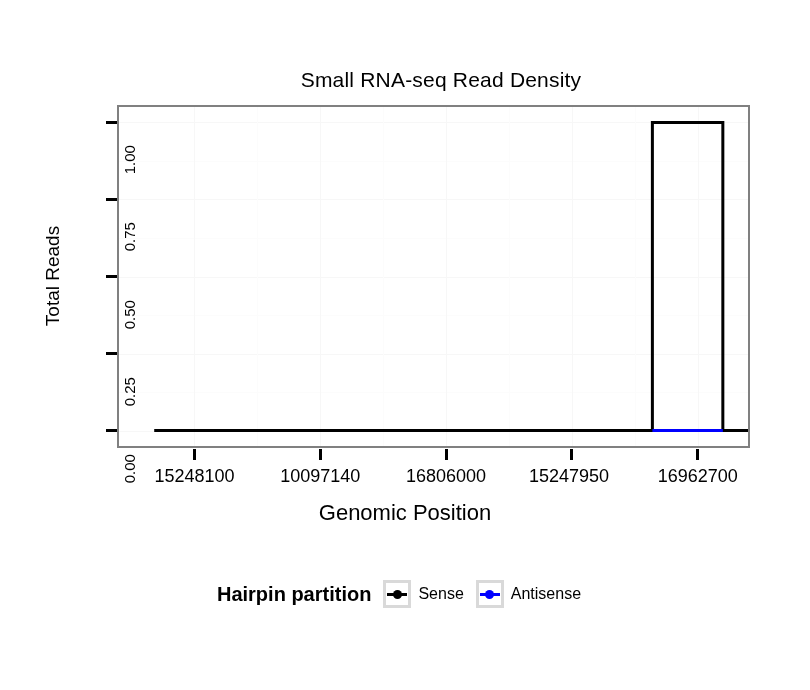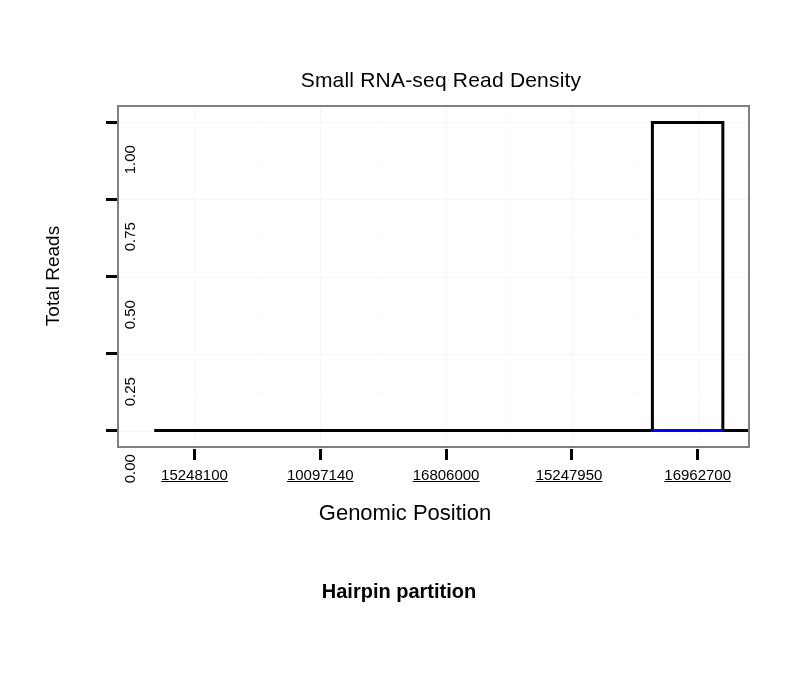--- a/index.html
+++ b/index.html
@@ -80,25 +80,24 @@
     position: absolute;
     font-size: 15px;
     color: #000;
     white-space: nowrap;
     transform-origin: 100% 50%;
     transform: rotate(-90deg) translate(-50%, 0);
     text-align: center;
   }
   .ticklabel-x {
     position: absolute;
-    font-size: 15px;
+    font-size: 18px;
     color: #000;
     white-space: nowrap;
     transform: translateX(-50%);
-    text-decoration: underline;
   }
 
   
   #axis-title-y {
     position: absolute;
     left: 42px;
     top: 276px;
     font-size: 19px;
     white-space: nowrap;
     transform-origin: 0 0;
@@ -228,14 +227,28 @@
     <div class="tick-x" style="left: 696.18px; top: 449px;"></div>
     <div class="ticklabel-x" style="left: 697.68px; top: 466px;">16962700</div>
   </div>
 
 <div id="axis-title-y">Total Reads</div>
 <div id="axis-title-x">Genomic Position</div>
 
 <div id="legend">
   <span id="legend-title">Hairpin partition</span>
   <span id="legend-entries" style="display: flex; align-items: center;">
+      <span class="legend-entry">
+        <span class="legend-key">
+          <span class="key-line" style="background: rgb(0, 0, 0);"></span>
+          <span class="key-point" style="background: rgb(0, 0, 0);"></span>
+        </span>
+        <span class="legend-label">Sense</span>
+      </span>
+      <span class="legend-entry">
+        <span class="legend-key">
+          <span class="key-line" style="background: rgb(0, 0, 255);"></span>
+          <span class="key-point" style="background: rgb(0, 0, 255);"></span>
+        </span>
+        <span class="legend-label">Antisense</span>
+      </span>
     </span>
 </div>
 
 </body></html>

